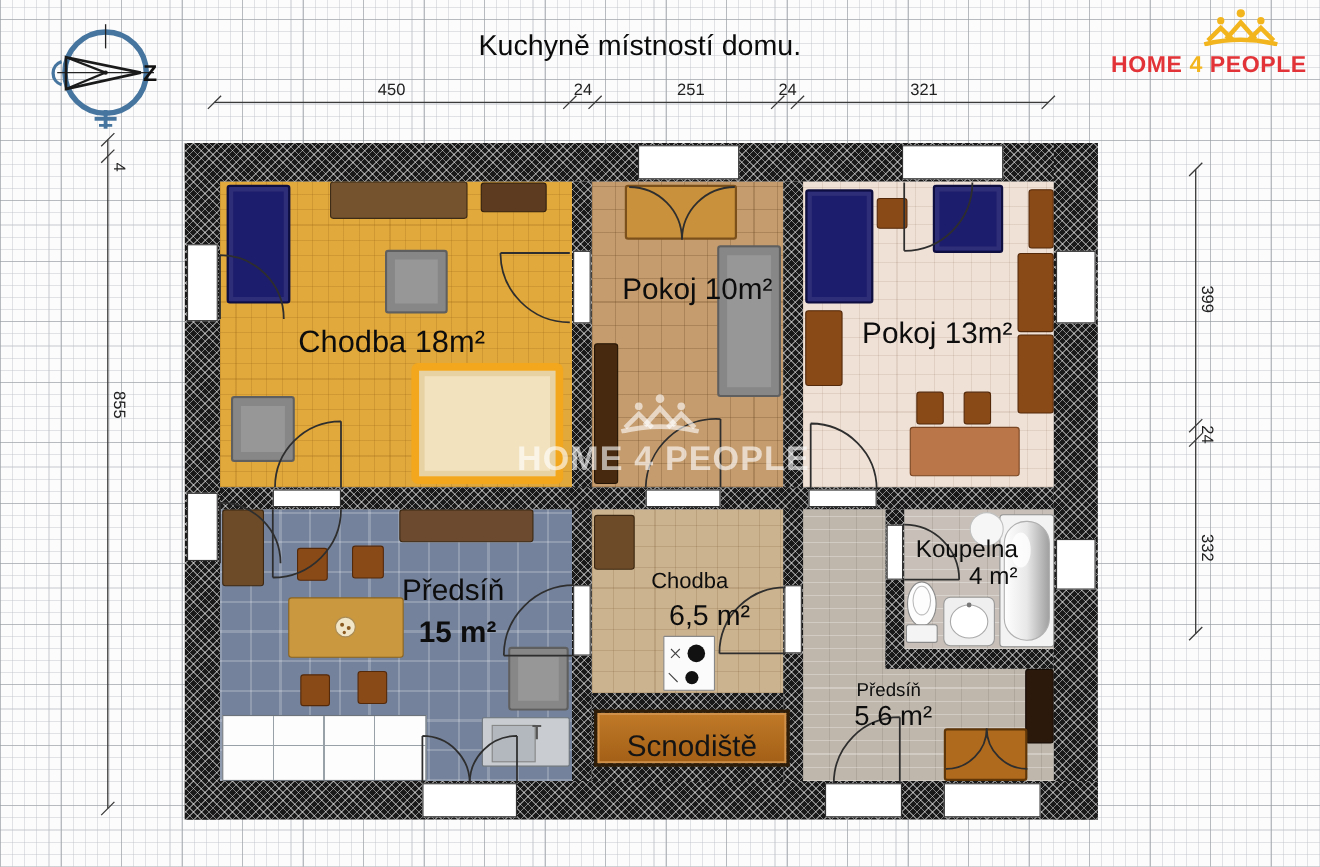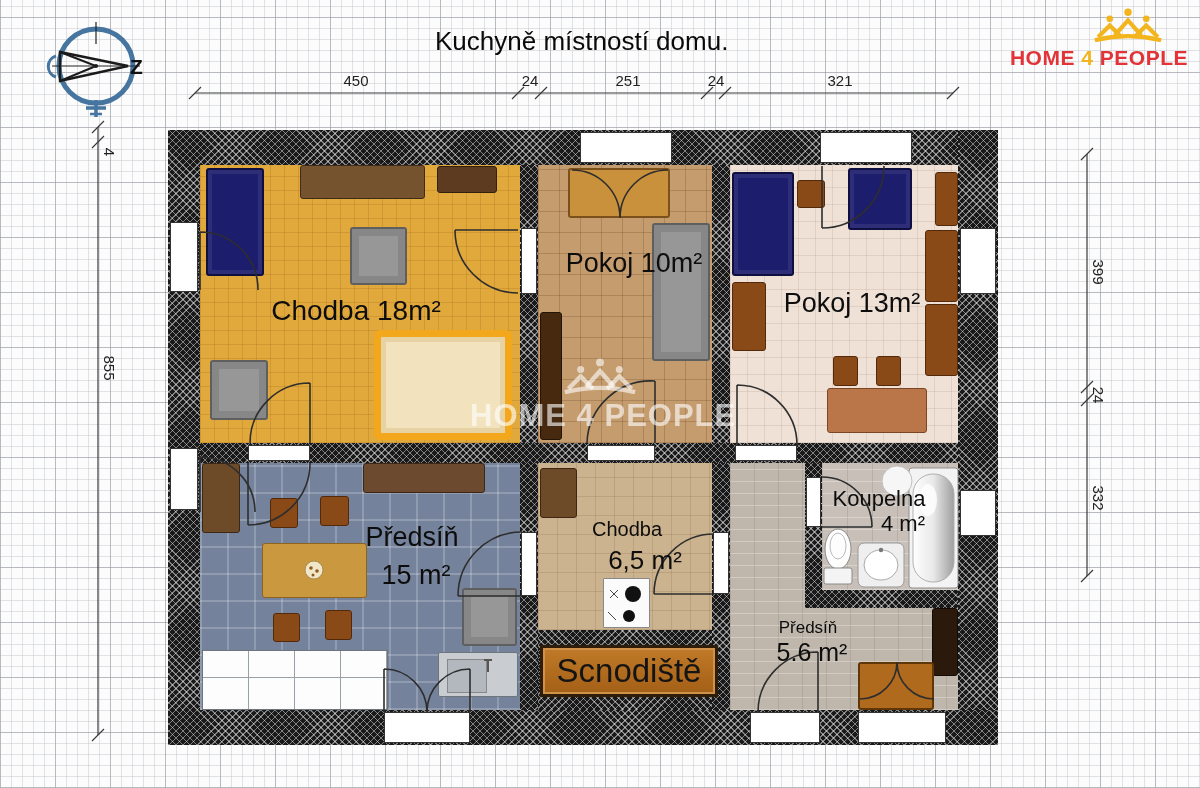--- a/index.html
+++ b/index.html
@@ -55,23 +55,23 @@
   .shelf{background:#75532f;border:1px solid #3f2c16;}
   .bed{background:#f2e2be;border:7px solid #f2a71c;border-radius:6px;box-shadow:inset 0 0 0 5px #e7d2a4;}
   .kcounter{background:
       repeating-linear-gradient(90deg, transparent 0 45px, #98a0a8 45px 46px),
       linear-gradient(to bottom, transparent 0 26px, #98a0a8 26px 27px, transparent 27px 100%),
       #fdfdfd;
       border:1px solid #6d747b;}
   .ksink{background:#c9cdd1;border:1px solid #6d747b;}
   .ksink .basin{position:absolute;left:8px;top:6px;width:38px;height:32px;background:#b2b8bd;border:1px solid #888;}
   .stovebox{background:#fbfbfb;border:1px solid #888;}
-  .stair{position:absolute;z-index:6;display:flex;align-items:center;justify-content:center;
+  .stair{position:absolute;z-index:6;display:flex;align-items:flex-end;justify-content:center;
       background:linear-gradient(#c07a28,#a35f16);border:3px solid #2e1d08;
-      box-shadow:inset 0 0 0 2px #d0914a;font-size:33px;color:#141414;}
+      box-shadow:inset 0 0 0 2px #d0914a;font-size:27px;color:#141414;}
   .rlabel{position:absolute;z-index:8;white-space:nowrap;transform:translate(-50%,-50%);color:#0d0d0d;}
   .overlay{position:absolute;left:0;top:0;z-index:6;pointer-events:none;}
   .arc{fill:none;stroke:#2e2e2e;stroke-width:1.6px;}
   .dim{stroke:#3a3a3a;stroke-width:1.2px;}
   .dimtxt{font-size:15px;fill:#222;}
   .title{position:absolute;z-index:8;font-size:26px;color:#0a0a0a;}
   .logo{position:absolute;z-index:8;left:998px;top:8px;width:190px;text-align:right;}
   .logotext{font-weight:bold;font-size:21px;letter-spacing:.5px;color:#e23438;}
   .logotext .four{color:#f2b51d;}
   .wmark{position:absolute;z-index:7;left:470px;top:358px;width:260px;text-align:center;pointer-events:none;}
@@ -290,21 +290,21 @@
       <circle cx="42" cy="-2" r="4.5" fill="rgba(255,255,255,.6)"></circle>
       <circle cx="64" cy="6" r="4" fill="rgba(255,255,255,.6)"></circle>
     </svg>
     <div class="wmtext">HOME 4 PEOPLE</div>
   </div>
 
   <div class="rlabel" style="left:356px;top:311px;font-size:28px;">Chodba 18m²</div>
   <div class="rlabel" style="left:634px;top:263px;font-size:27px;">Pokoj 10m²</div>
   <div class="rlabel" style="left:852px;top:303px;font-size:27px;">Pokoj 13m²</div>
   <div class="rlabel" style="left:412px;top:537px;font-size:27px;">Předsíň</div>
-  <div class="rlabel" style="left:416px;top:575px;font-size:27px;">15 m²</div>
+  <div class="rlabel" style="left:416px;top:575px;font-size:27px;font-weight:bold;">15 m²</div>
   <div class="rlabel" style="left:627px;top:529px;font-size:20px;">Chodba</div>
   <div class="rlabel" style="left:645px;top:560px;font-size:26px;">6,5 m²</div>
   <div class="rlabel" style="left:879px;top:499px;font-size:22px;">Koupelna</div>
   <div class="rlabel" style="left:877px;top:524px;font-size:22px;margin-left:26px;">4 m²</div>
   <div class="rlabel" style="left:808px;top:628px;font-size:17px;">Předsíň</div>
   <div class="rlabel" style="left:812px;top:652px;font-size:25px;">5.6 m²</div>
 
 </div>
 
 </body></html>

